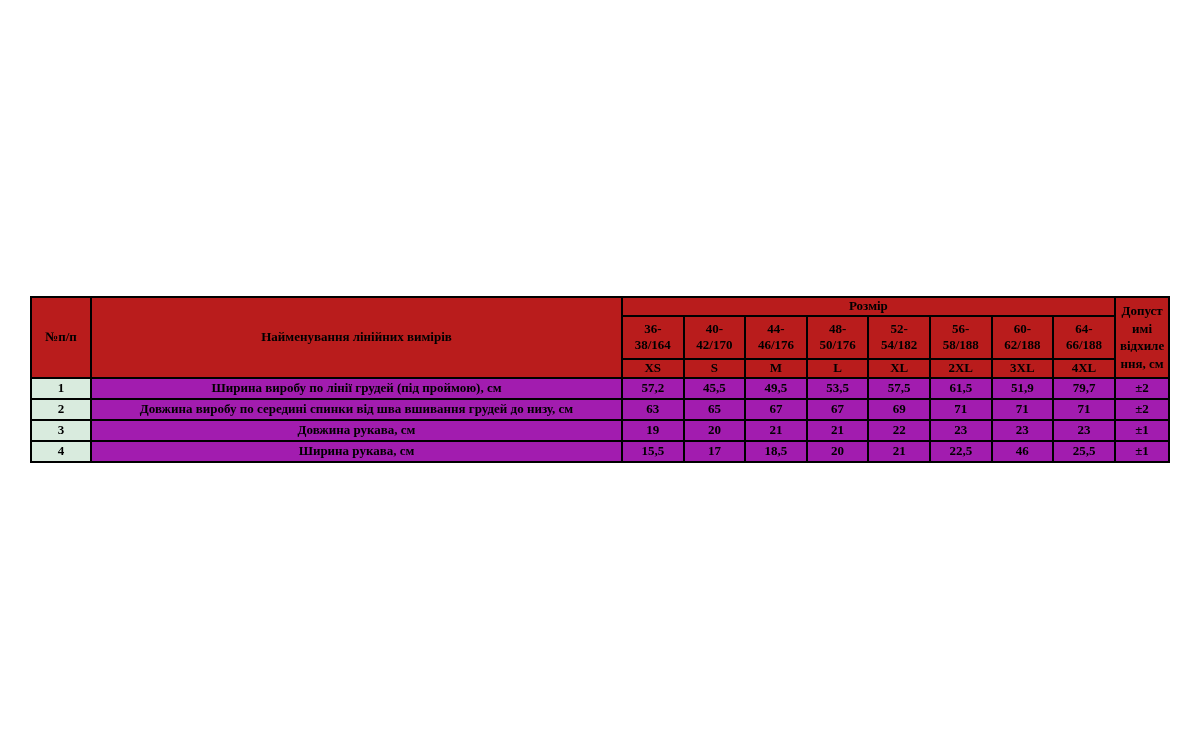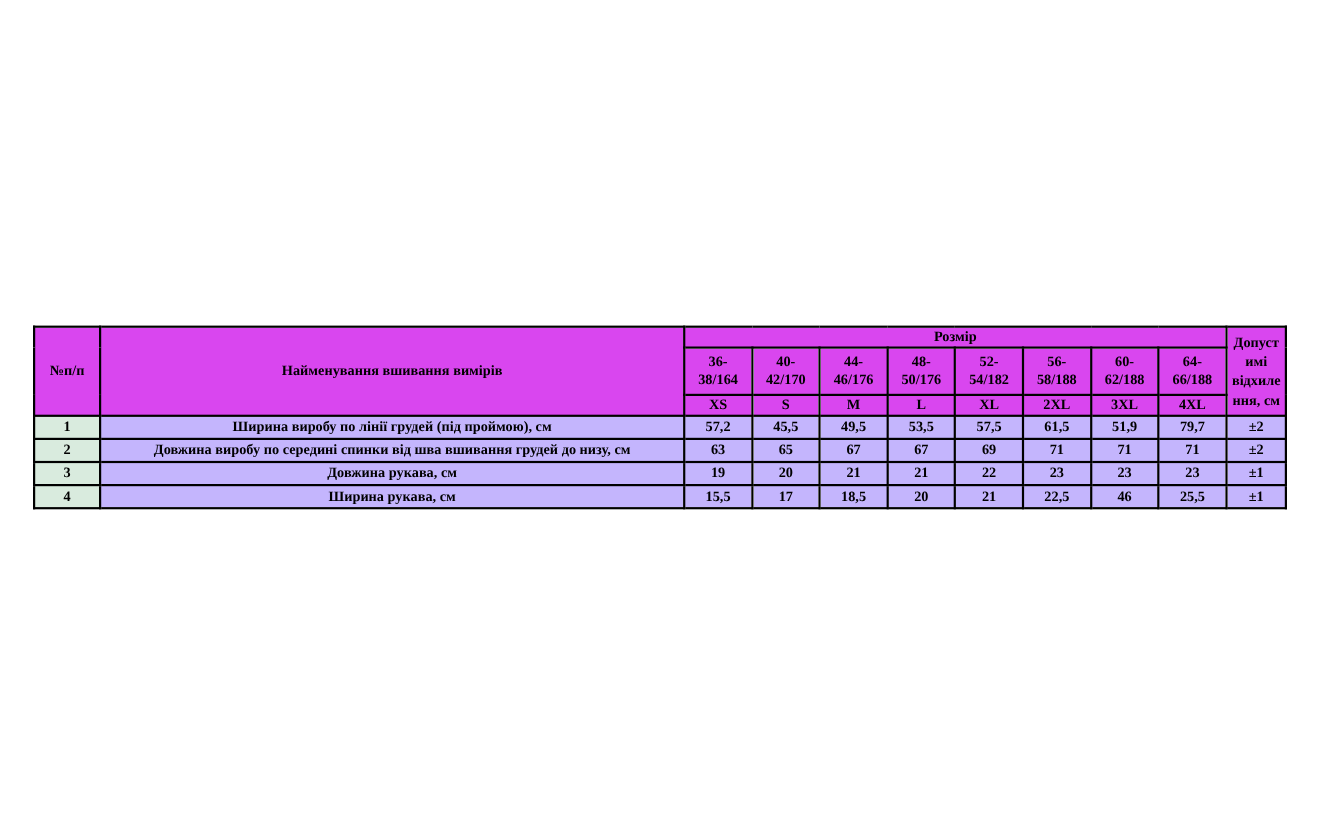--- a/index.html
+++ b/index.html
@@ -30,24 +30,24 @@
     padding: 0 2px;
     text-align: center;
     vertical-align: middle;
     font-weight: bold;
     font-size: 13px;
     line-height: 1.3;
     color: #000000;
     overflow: hidden;
   }
   .size-table th {
-    background: #d946ef;
+    background: #b91c1c;
   }
   .size-table td {
-    background: #c4b5fd;
+    background: #a21caf;
   }
   .size-table td.idx {
     background: #d9ebde;
   }
   .pre {
     white-space: pre-line;
   }
   tr.hrow-group  { height: 18px; }
   tr.hrow-range  { height: 43px; }
   tr.hrow-letter { height: 19px; }
@@ -71,21 +71,21 @@
         <col style="width:61.6px">
       <col style="width:61.6px">
         <col style="width:61.6px">
         <col style="width:61.6px">
         <col style="width:61.6px">
       <col style="width:54.4px">
     </colgroup>
     <tbody>
       <tr class="hrow-group">
         <th rowspan="3">№п/п</th>
-        <th rowspan="3">Найменування вшивання вимірів</th>
+        <th rowspan="3">Найменування лінійних вимірів</th>
         <th colspan="8">Розмір</th>
         <th rowspan="3" class="tolerance-h pre">Допуст
 имі
 відхиле
 ння, см</th>
       </tr>
       <tr class="hrow-range">
         <th class="pre">36-
 38/164</th>
         <th class="pre">40-

